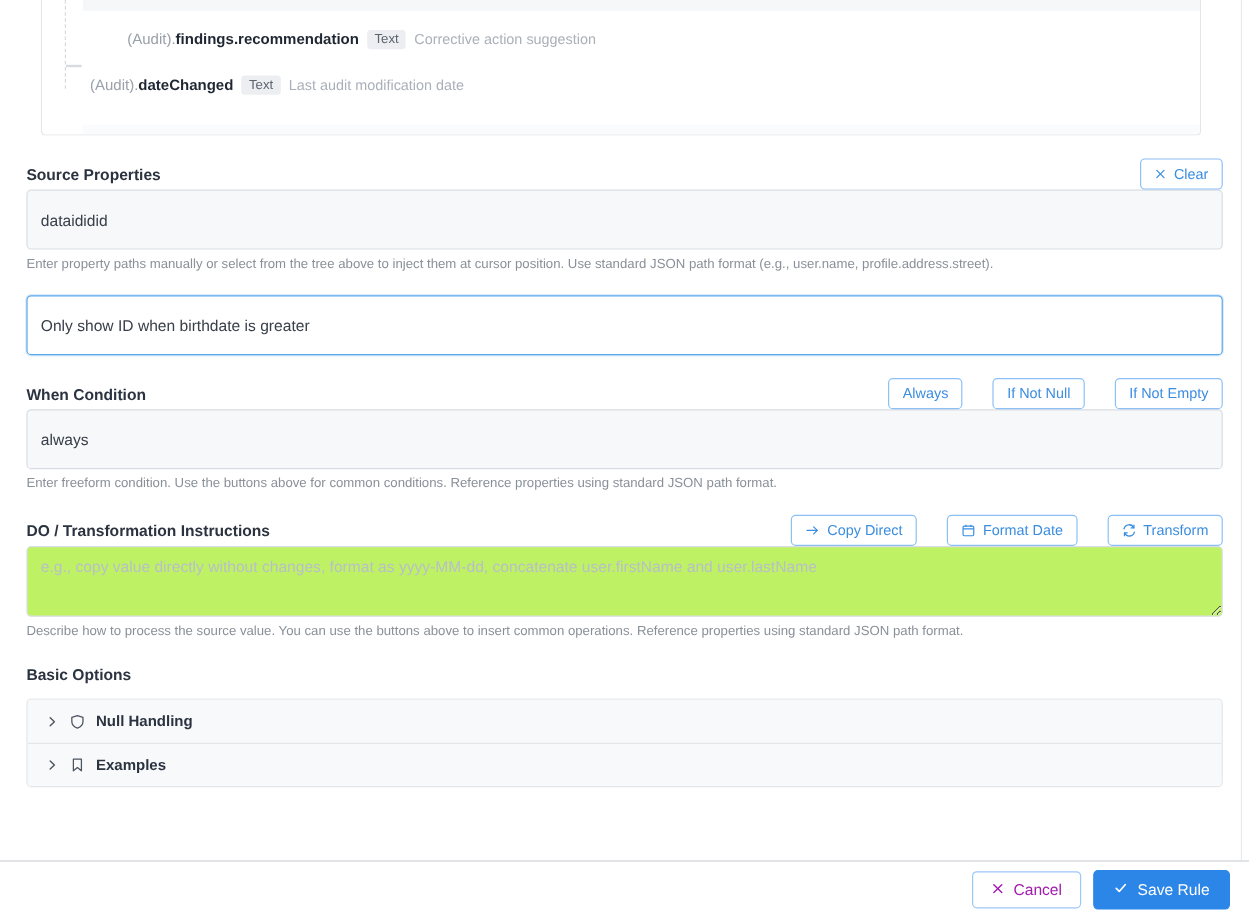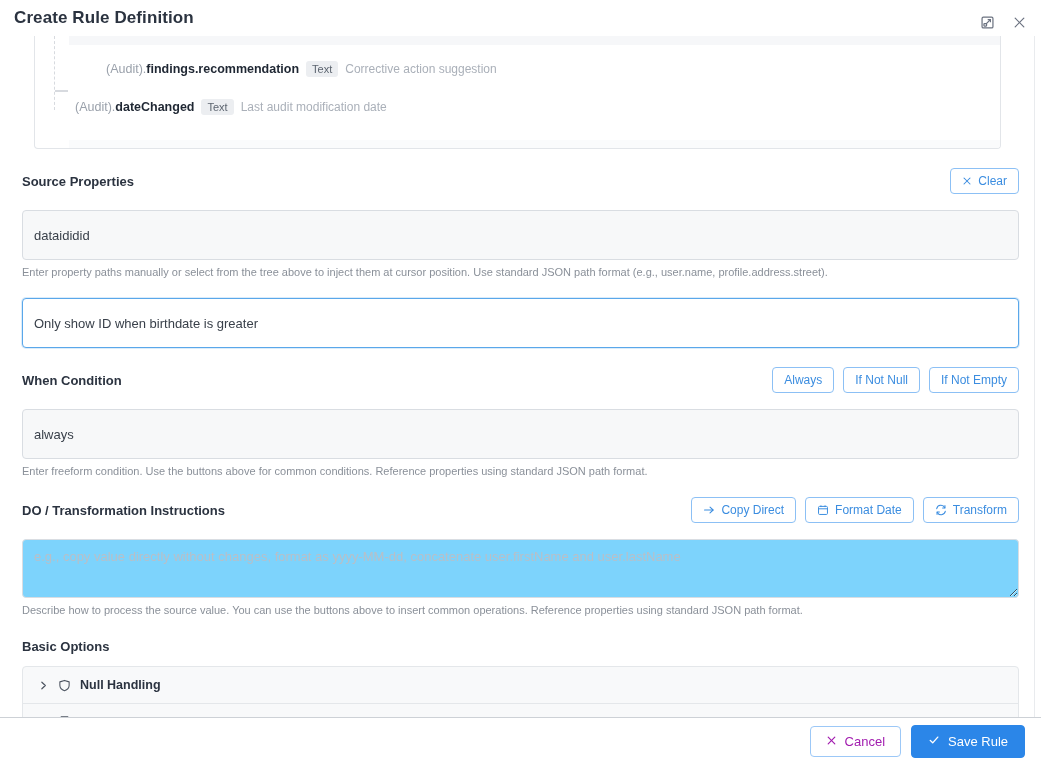--- a/index.html
+++ b/index.html
@@ -132,38 +132,39 @@
     border: 1px solid #8cc0f5;
     background: #ffffff;
     color: #3b8de0;
     font-size: 12px;
     font-family: "Liberation Sans", sans-serif;
     border-radius: 4px;
     padding: 5px 11px;
     line-height: 14px;
     cursor: pointer;
     white-space: nowrap;
+    margin-left: 16px;
   }
   .obtn svg { display:block; }
 
   .field {
     display: block;
     width: 100%;
-    margin-top: 16px;
+    margin-top: 0;
     font-family: "Liberation Sans", sans-serif;
     font-size: 13px;
     color: #39404a;
     border: 1px solid #d9dde2;
     border-radius: 4px;
     background: #f7f8f9;
     padding: 24px 11px;
     height: 33px;
     outline: none;
   }
-  .field.plain { background: #7dd3fc; }
+  .field.plain { background: #bef264; }
   .field.focused {
     border: 1px solid #5aa7ea;
     background: #ffffff;
     box-shadow: 0 0 0 1px rgba(90,167,234,.22);
   }
   textarea.field {
     height: 59px;
     resize: vertical;
     padding-top: 9px;
     line-height: 16px;
@@ -236,39 +237,20 @@
     border-radius: 4px;
     padding: 8px 16px;
     cursor: pointer;
   }
 </style>
 </head>
 <body>
 
 <div class="dialog">
 
-  <div class="dlg-header">
-    <div class="dlg-title">Create Rule Definition</div>
-    <div class="hdr-actions">
-      <button class="icon-btn" title="Expand">
-        <svg width="15" height="15" viewBox="0 0 16 16" fill="none" stroke="currentColor" stroke-width="1.3">
-          <rect x="2.2" y="2.2" width="11.6" height="11.6" rx="1.4"></rect>
-          <path d="M6.3 9.7 L11 5"></path>
-          <path d="M8.2 4.9 H11.1 V7.8"></path>
-          <rect x="4.2" y="9.2" width="2.8" height="2.6" rx=".5"></rect>
-        </svg>
-      </button>
-      <button class="icon-btn" title="Close">
-        <svg width="15" height="15" viewBox="0 0 16 16" fill="none" stroke="currentColor" stroke-width="1.3" stroke-linecap="round">
-          <path d="M3.4 3.4 L12.6 12.6"></path>
-          <path d="M12.6 3.4 L3.4 12.6"></path>
-        </svg>
-      </button>
-    </div>
-  </div>
 
   <div class="dlg-body">
     <div class="scroll-track"></div>
 
     <div class="tree-panel">
       <div class="tree-topband"></div>
       <div class="tree-guide"></div>
       <div class="tree-elbow"></div>
 
       <div class="tree-row r1">

